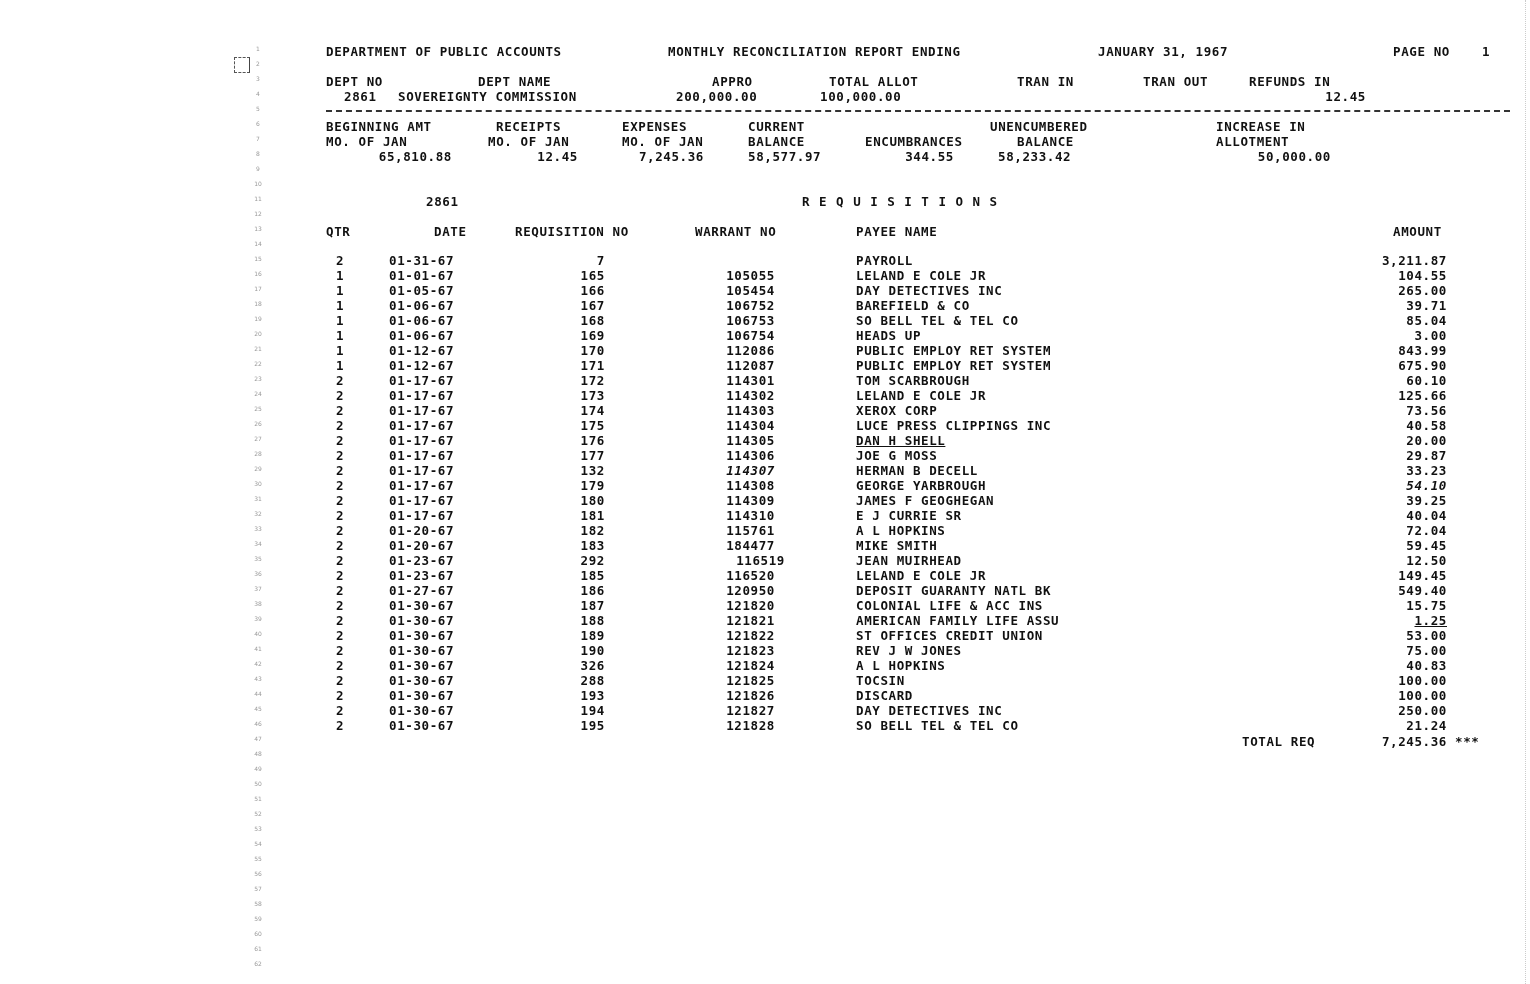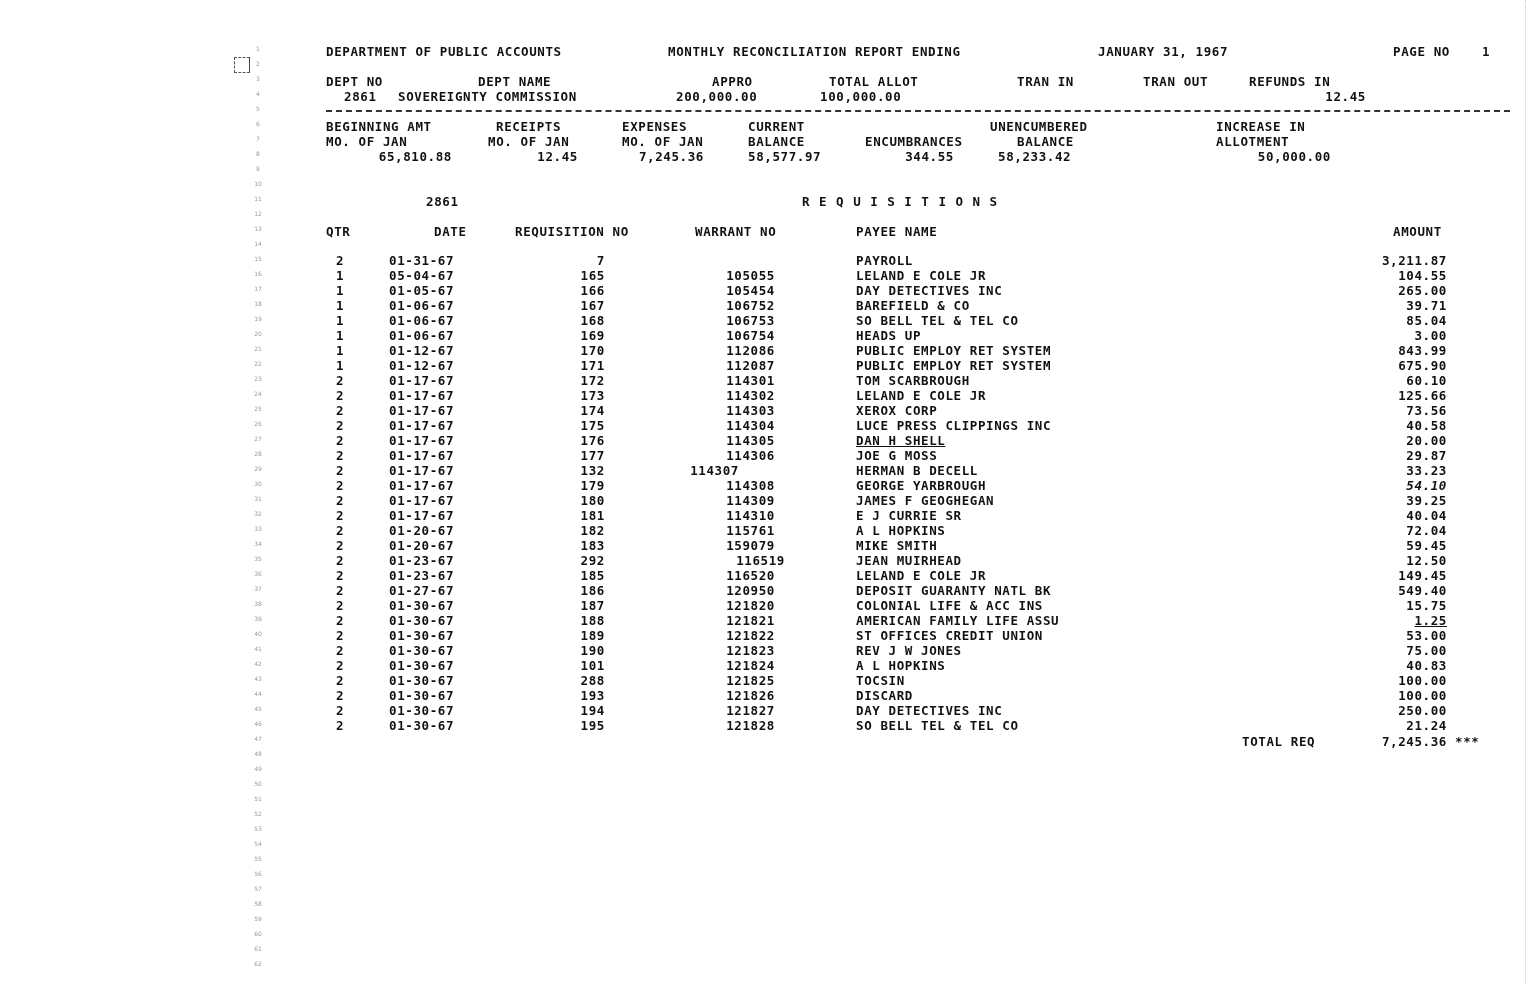--- a/index.html
+++ b/index.html
@@ -141,21 +141,21 @@
     <div class="row" style="top: 253px;">
       <div class="t" style="left: 336px; top: 0px;">2</div>
       <div class="t" style="left: 389px; top: 0px;">01-31-67</div>
       <div class="t r" style="left: 540px; width: 65px; top: 0px;">7</div>
       <div class="t r" style="left: 700px; width: 75px; top: 0px;"></div>
       <div class="t" style="left: 856px; top: 0px;">PAYROLL</div>
       <div class="t r" style="left: 1340px; width: 107px; top: 0px;">3,211.87</div>
     </div>
     <div class="row" style="top: 268px;">
       <div class="t" style="left: 336px; top: 0px;">1</div>
-      <div class="t" style="left: 389px; top: 0px;">05-04-67</div>
+      <div class="t" style="left: 389px; top: 0px;">01-01-67</div>
       <div class="t r" style="left: 540px; width: 65px; top: 0px;">165</div>
       <div class="t r" style="left: 700px; width: 75px; top: 0px;">105055</div>
       <div class="t" style="left: 856px; top: 0px;">LELAND E COLE JR</div>
       <div class="t r" style="left: 1340px; width: 107px; top: 0px;">104.55</div>
     </div>
     <div class="row" style="top: 283px;">
       <div class="t" style="left: 336px; top: 0px;">1</div>
       <div class="t" style="left: 389px; top: 0px;">01-05-67</div>
       <div class="t r" style="left: 540px; width: 65px; top: 0px;">166</div>
       <div class="t r" style="left: 700px; width: 75px; top: 0px;">105454</div>
@@ -247,21 +247,21 @@
       <div class="t" style="left: 389px; top: 0px;">01-17-67</div>
       <div class="t r" style="left: 540px; width: 65px; top: 0px;">177</div>
       <div class="t r" style="left: 700px; width: 75px; top: 0px;">114306</div>
       <div class="t" style="left: 856px; top: 0px;">JOE G MOSS</div>
       <div class="t r" style="left: 1340px; width: 107px; top: 0px;">29.87</div>
     </div>
     <div class="row" style="top: 463px;">
       <div class="t" style="left: 336px; top: 0px;">2</div>
       <div class="t" style="left: 389px; top: 0px;">01-17-67</div>
       <div class="t r" style="left: 540px; width: 65px; top: 0px;">132</div>
-      <div class="t r" style="left: 664px; width: 75px; top: 0px;">114307</div>
+      <div class="t r" style="left: 700px; width: 75px; top: 0px; font-style: italic;">114307</div>
       <div class="t" style="left: 856px; top: 0px;">HERMAN B DECELL</div>
       <div class="t r" style="left: 1340px; width: 107px; top: 0px;">33.23</div>
     </div>
     <div class="row" style="top: 478px;">
       <div class="t" style="left: 336px; top: 0px;">2</div>
       <div class="t" style="left: 389px; top: 0px;">01-17-67</div>
       <div class="t r" style="left: 540px; width: 65px; top: 0px;">179</div>
       <div class="t r" style="left: 700px; width: 75px; top: 0px;">114308</div>
       <div class="t" style="left: 856px; top: 0px;">GEORGE YARBROUGH</div>
       <div class="t r" style="left: 1340px; width: 107px; top: 0px; font-style: italic;">54.10</div>
@@ -287,21 +287,21 @@
       <div class="t" style="left: 389px; top: 0px;">01-20-67</div>
       <div class="t r" style="left: 540px; width: 65px; top: 0px;">182</div>
       <div class="t r" style="left: 700px; width: 75px; top: 0px;">115761</div>
       <div class="t" style="left: 856px; top: 0px;">A L HOPKINS</div>
       <div class="t r" style="left: 1340px; width: 107px; top: 0px;">72.04</div>
     </div>
     <div class="row" style="top: 538px;">
       <div class="t" style="left: 336px; top: 0px;">2</div>
       <div class="t" style="left: 389px; top: 0px;">01-20-67</div>
       <div class="t r" style="left: 540px; width: 65px; top: 0px;">183</div>
-      <div class="t r" style="left: 700px; width: 75px; top: 0px;">159079</div>
+      <div class="t r" style="left: 700px; width: 75px; top: 0px;">184477</div>
       <div class="t" style="left: 856px; top: 0px;">MIKE SMITH</div>
       <div class="t r" style="left: 1340px; width: 107px; top: 0px;">59.45</div>
     </div>
     <div class="row" style="top: 553px;">
       <div class="t" style="left: 336px; top: 0px;">2</div>
       <div class="t" style="left: 389px; top: 0px;">01-23-67</div>
       <div class="t r" style="left: 540px; width: 65px; top: 0px;">292</div>
       <div class="t r" style="left: 710px; width: 75px; top: 0px;">116519</div>
       <div class="t" style="left: 856px; top: 0px;">JEAN MUIRHEAD</div>
       <div class="t r" style="left: 1340px; width: 107px; top: 0px;">12.50</div>
@@ -350,21 +350,21 @@
       <div class="t" style="left: 336px; top: 0px;">2</div>
       <div class="t" style="left: 389px; top: 0px;">01-30-67</div>
       <div class="t r" style="left: 540px; width: 65px; top: 0px;">190</div>
       <div class="t r" style="left: 700px; width: 75px; top: 0px;">121823</div>
       <div class="t" style="left: 856px; top: 0px;">REV J W JONES</div>
       <div class="t r" style="left: 1340px; width: 107px; top: 0px;">75.00</div>
     </div>
     <div class="row" style="top: 658px;">
       <div class="t" style="left: 336px; top: 0px;">2</div>
       <div class="t" style="left: 389px; top: 0px;">01-30-67</div>
-      <div class="t r" style="left: 540px; width: 65px; top: 0px;">101</div>
+      <div class="t r" style="left: 540px; width: 65px; top: 0px;">326</div>
       <div class="t r" style="left: 700px; width: 75px; top: 0px;">121824</div>
       <div class="t" style="left: 856px; top: 0px;">A L HOPKINS</div>
       <div class="t r" style="left: 1340px; width: 107px; top: 0px;">40.83</div>
     </div>
     <div class="row" style="top: 673px;">
       <div class="t" style="left: 336px; top: 0px;">2</div>
       <div class="t" style="left: 389px; top: 0px;">01-30-67</div>
       <div class="t r" style="left: 540px; width: 65px; top: 0px;">288</div>
       <div class="t r" style="left: 700px; width: 75px; top: 0px;">121825</div>
       <div class="t" style="left: 856px; top: 0px;">TOCSIN</div>

